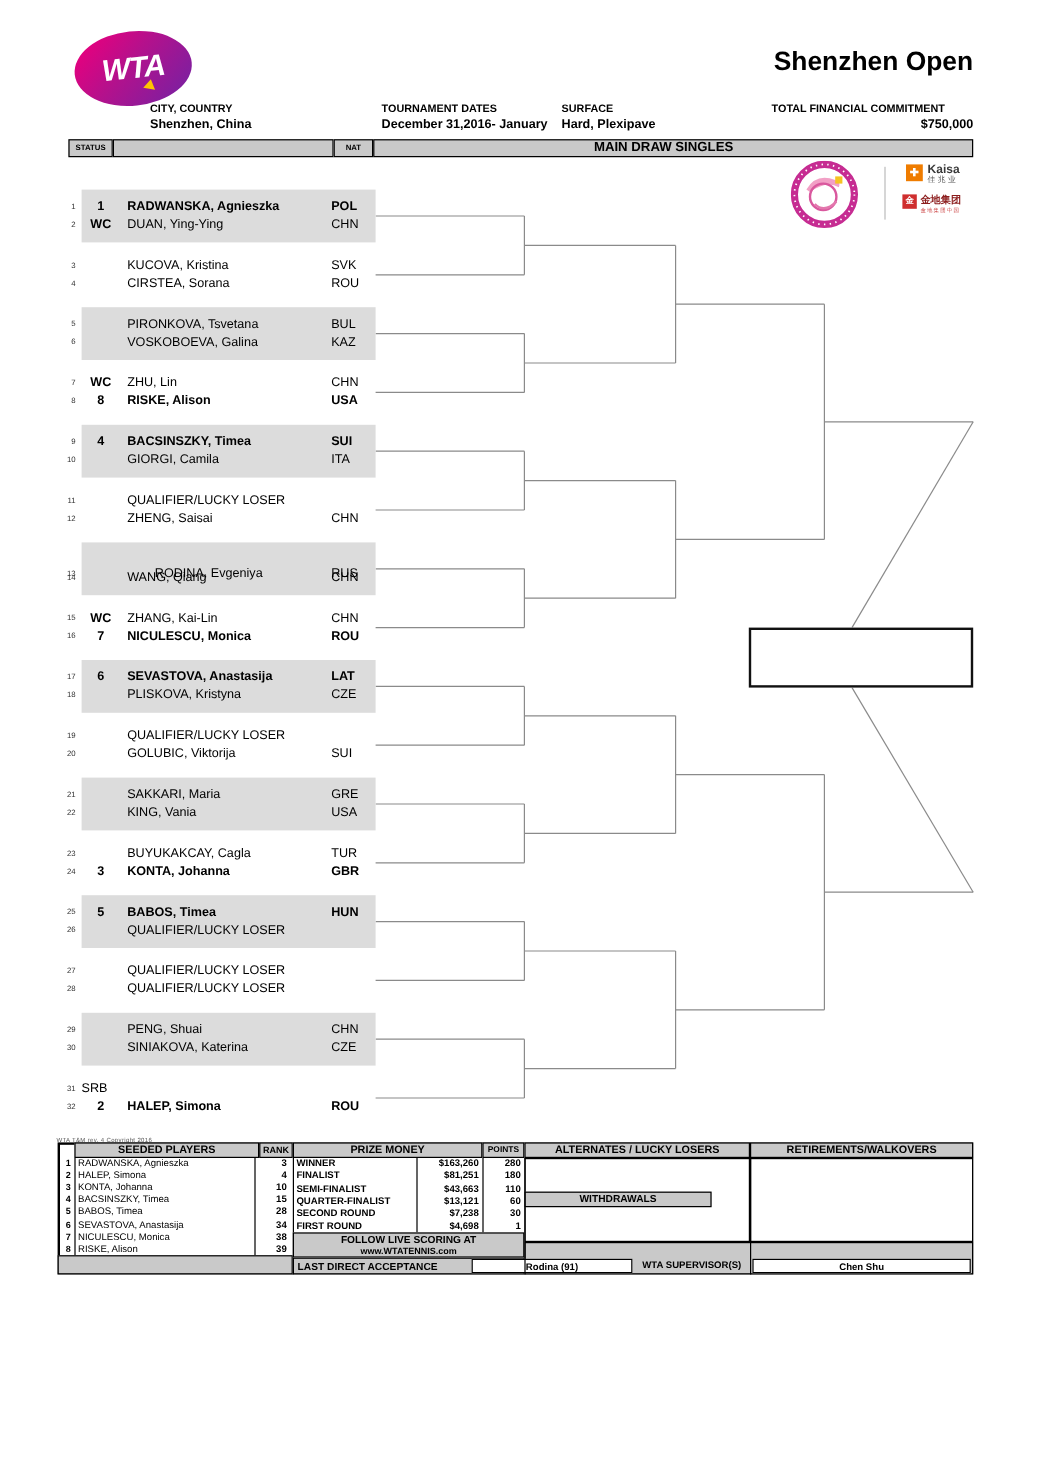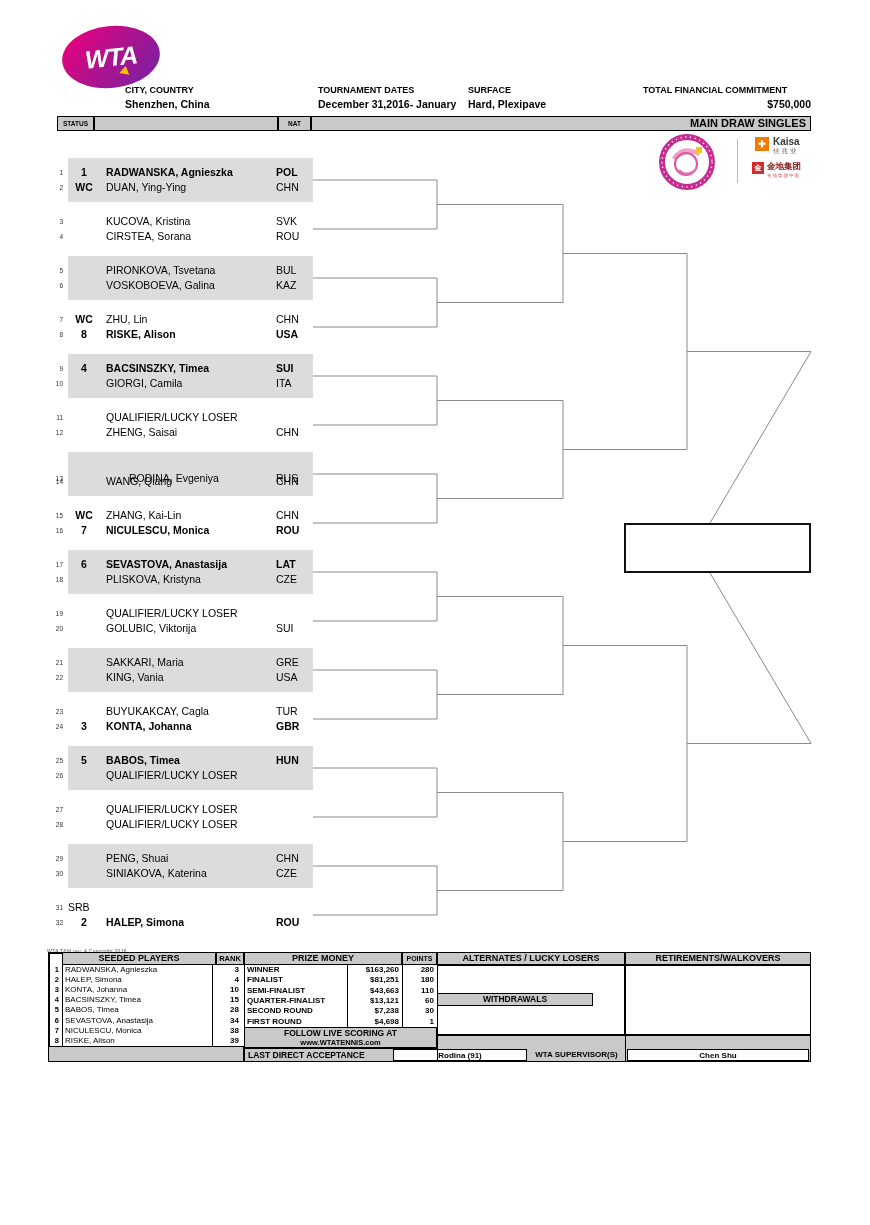--- a/index.html
+++ b/index.html
@@ -12,21 +12,21 @@
             border-radius:50%;transform:rotate(-6deg);display:flex;align-items:center;justify-content:center;}
   .wta-logo span{color:#fff;font-weight:bold;font-style:italic;font-size:25px;letter-spacing:-1px;}
   .wta-tri{position:absolute;left:120px;top:66px;width:0;height:0;border-left:5px solid transparent;
            border-right:5px solid transparent;border-bottom:8px solid #ffc400;transform:rotate(10deg);}
   .title{position:absolute;top:38px;right:59px;font-size:22px;font-weight:bold;}
   .hlabel{position:absolute;top:85px;font-size:9px;font-weight:bold;white-space:nowrap;}
   .hvalue{position:absolute;top:98px;font-size:10.5px;font-weight:bold;white-space:nowrap;}
   .bar-box{position:absolute;top:116px;height:15px;background:#c9c9c9;border:1px solid #000;
            box-sizing:border-box;font-weight:bold;text-align:center;}
   .bar-box.small{font-size:6.5px;line-height:13px;}
-  .bar-right{font-size:11px;line-height:13px;text-align:right;padding-right:4px;}
+  .bar-right{font-size:11px;line-height:13px;text-align:center;padding-right:16px;}
   
   .pair{position:absolute;left:68px;width:245px;height:44px;}
   .pair.shaded{background:#dcdcdc;}
   .entry{position:absolute;left:0;width:100%;height:15px;display:flex;font-size:10.5px;line-height:15px;}
   .entry .ln{position:absolute;left:-16px;width:11px;text-align:right;font-size:6.5px;color:#333;line-height:15px;}
   .entry .seed{width:32px;text-align:center;font-weight:bold;flex:0 0 auto;}
   .entry .nm{flex:1 1 auto;padding-left:6px;white-space:nowrap;overflow:hidden;}
   .entry .nat{width:37px;flex:0 0 auto;}
   .entry.b .nm,.entry.b .nat{font-weight:bold;}
   .champ{position:absolute;left:624px;top:523px;width:187px;height:50px;border:2px solid #111;
@@ -62,20 +62,21 @@
 </style>
 </head>
 <body>
 
 <div class="page">
 
   <div class="wta-logo">
     <span>WTA</span>
   </div>
   <div class="wta-tri"></div>
+  <div class="title">Shenzhen Open</div>
 
   <div class="hlabel" style="left:125px;">CITY, COUNTRY</div>
   <div class="hvalue" style="left:125px;">Shenzhen, China</div>
   <div class="hlabel" style="left:318px;">TOURNAMENT DATES</div>
   <div class="hvalue" style="left:318px;">December 31,2016- January</div>
   <div class="hlabel" style="left:468px;">SURFACE</div>
   <div class="hvalue" style="left:468px;">Hard, Plexipave</div>
   <div class="hlabel" style="left:643px;">TOTAL FINANCIAL COMMITMENT</div>
   <div class="hvalue" style="right:59px;text-align:right;">$750,000</div>
 

